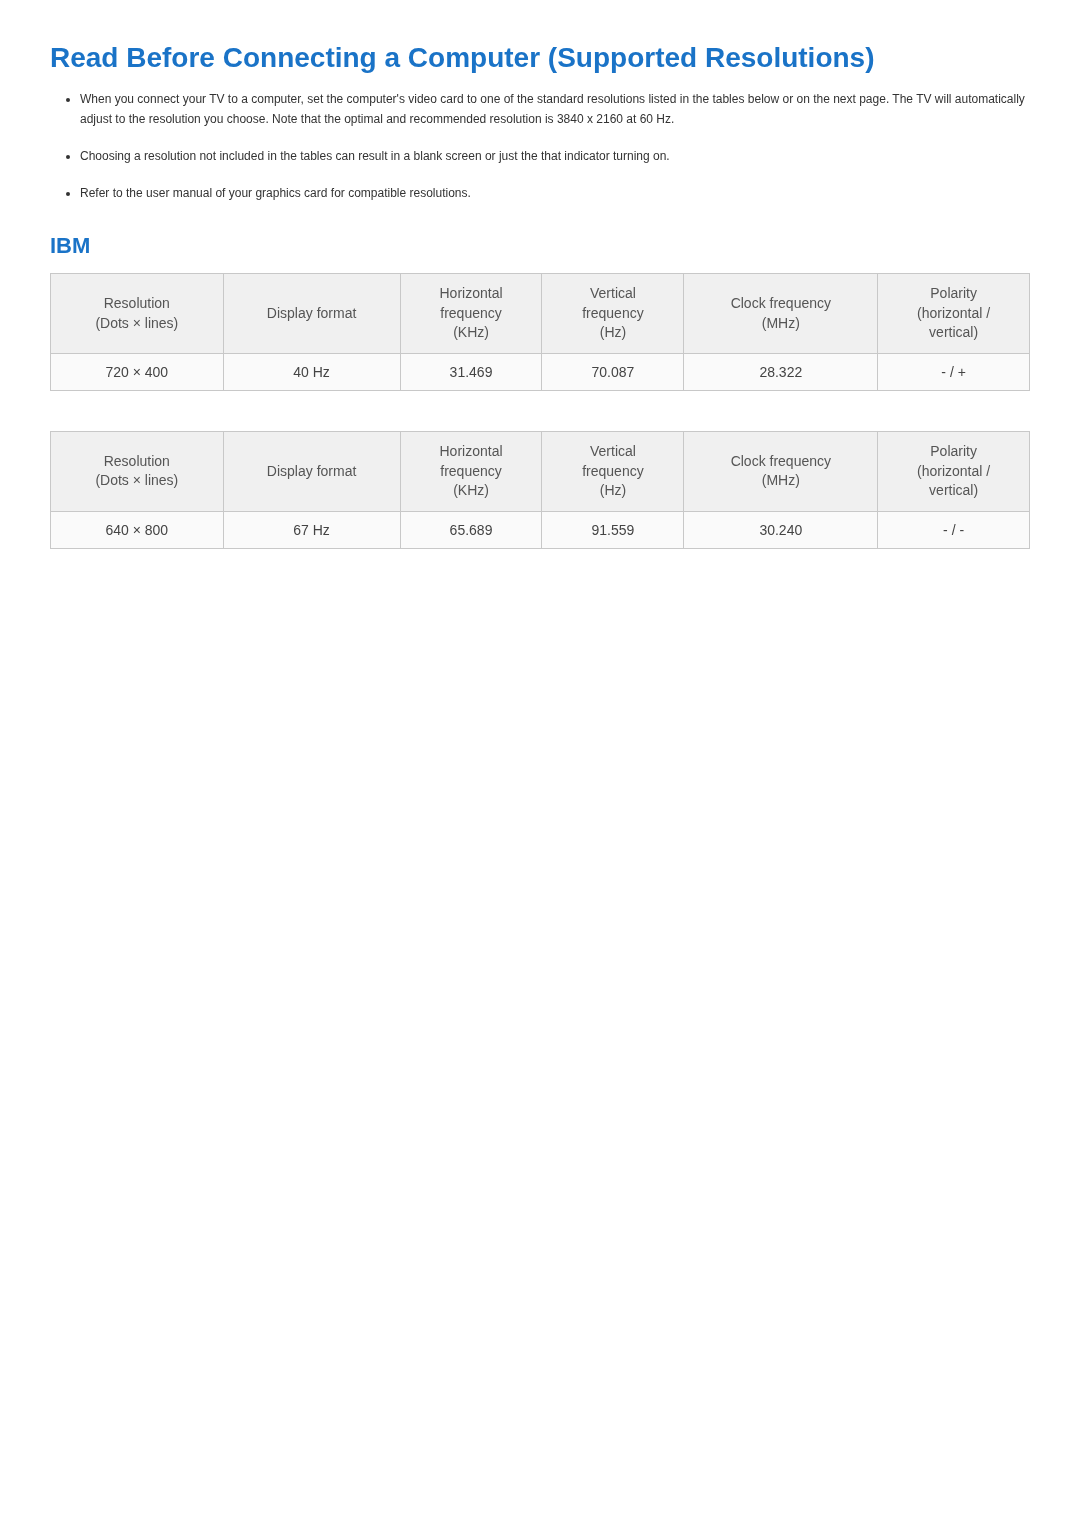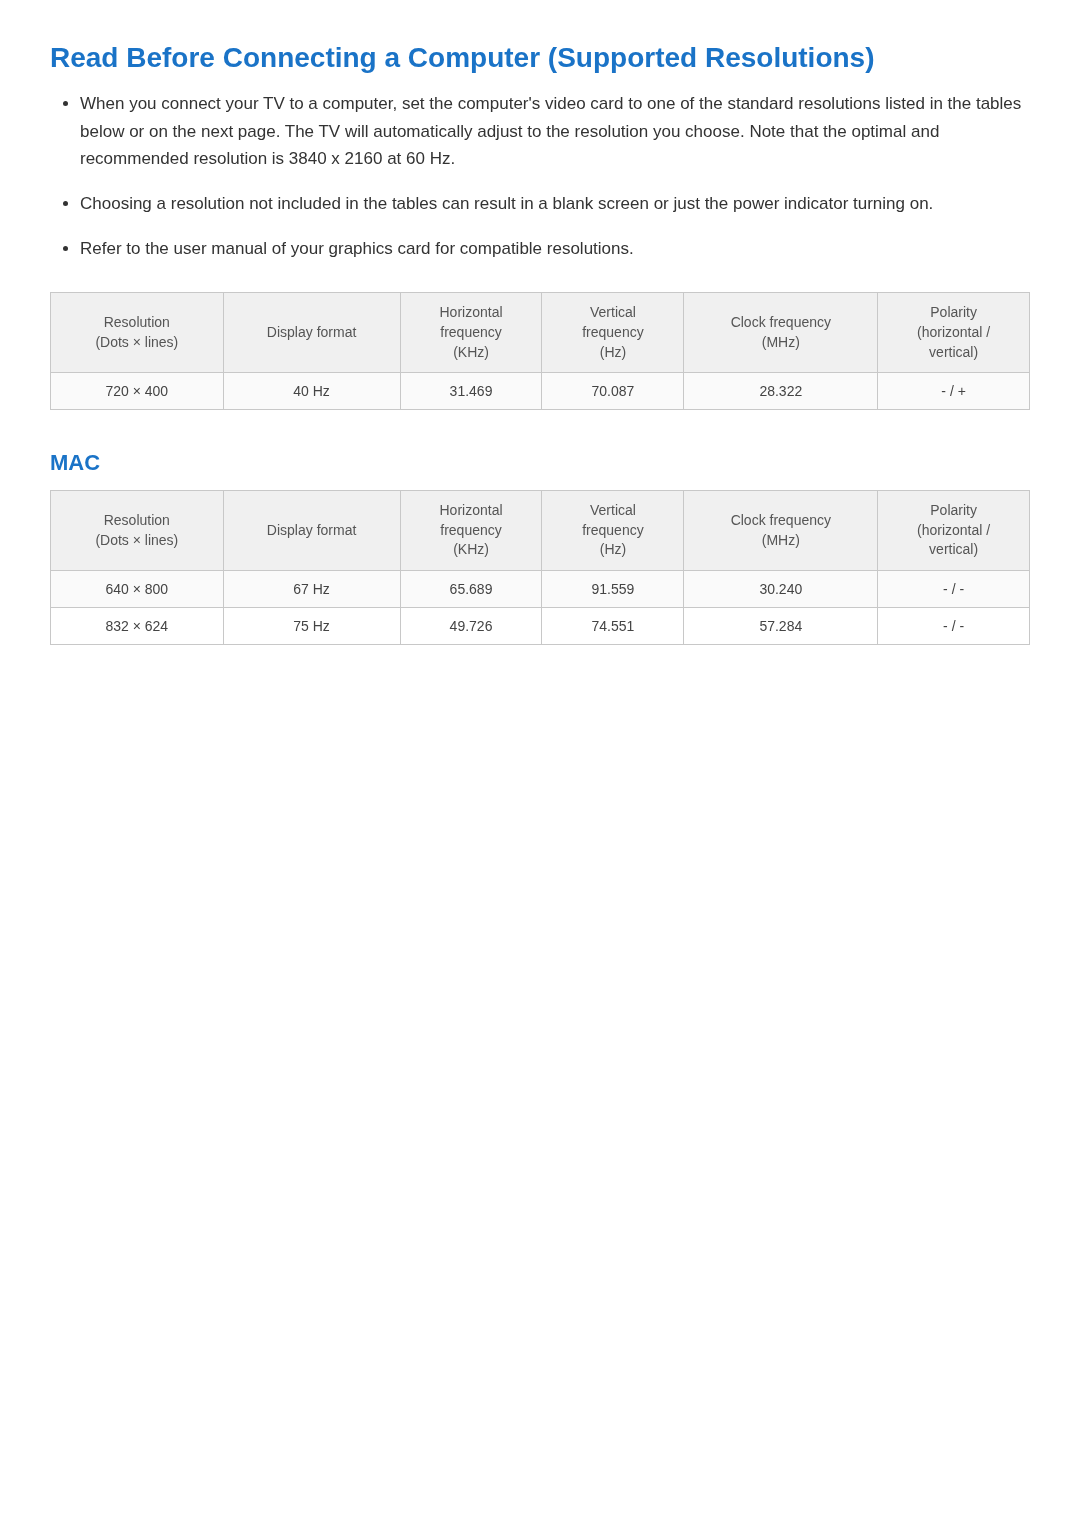--- a/index.html
+++ b/index.html
@@ -27,21 +27,21 @@
     }
 
     ul {
       margin-left: 30px;
       margin-bottom: 30px;
     }
 
     ul li {
       margin-bottom: 18px;
       line-height: 1.6;
-      font-size: 17px;
+      font-size: 12px;
     }
 
     h2 {
       font-size: 22px;
       font-weight: bold;
       color: #1a73c7;
       margin-bottom: 14px;
       margin-top: 10px;
     }
 
@@ -85,25 +85,26 @@
       background-color: #fafafa;
     }
   </style>
 </head>
 <body>
 
 <h1>Read Before Connecting a Computer (Supported Resolutions)</h1>
 
 <ul>
   <li>When you connect your TV to a computer, set the computer's video card to one of the standard resolutions listed in the tables below or on the next page. The TV will automatically adjust to the resolution you choose. Note that the optimal and recommended resolution is 3840 x 2160 at 60 Hz.</li>
-  <li>Choosing a resolution not included in the tables can result in a blank screen or just the power indicator turning on.</li>
+  <li>Choosing a resolution not included in the tables can result in a blank screen or just the that indicator turning on.</li>
   <li>Refer to the user manual of your graphics card for compatible resolutions.</li>
 </ul>
 
 <div class="section">
+  <h2>IBM</h2>
   <table>
     <thead>
       <tr>
         <th>Resolution<br>(Dots × lines)</th>
         <th>Display format</th>
         <th>Horizontal<br>frequency<br>(KHz)</th>
         <th>Vertical<br>frequency<br>(Hz)</th>
         <th>Clock frequency<br>(MHz)</th>
         <th>Polarity<br>(horizontal /<br>vertical)</th>
       </tr>
@@ -115,44 +116,35 @@
           <td>31.469</td>
           <td>70.087</td>
           <td>28.322</td>
           <td>- / +</td>
         </tr>
       </tbody>
   </table>
 </div>
 
 <div class="section">
-  <h2>MAC</h2>
   <table>
     <thead>
       <tr>
         <th>Resolution<br>(Dots × lines)</th>
         <th>Display format</th>
         <th>Horizontal<br>frequency<br>(KHz)</th>
         <th>Vertical<br>frequency<br>(Hz)</th>
         <th>Clock frequency<br>(MHz)</th>
         <th>Polarity<br>(horizontal /<br>vertical)</th>
       </tr>
     </thead>
     <tbody id="mac-tbody">
     <tr>
           <td>640 × 800</td>
           <td>67 Hz</td>
           <td>65.689</td>
           <td>91.559</td>
           <td>30.240</td>
           <td>- / -</td>
         </tr>
-        <tr>
-          <td>832 × 624</td>
-          <td>75 Hz</td>
-          <td>49.726</td>
-          <td>74.551</td>
-          <td>57.284</td>
-          <td>- / -</td>
-        </tr>
       </tbody>
   </table>
 </div>
 
 </body></html>

